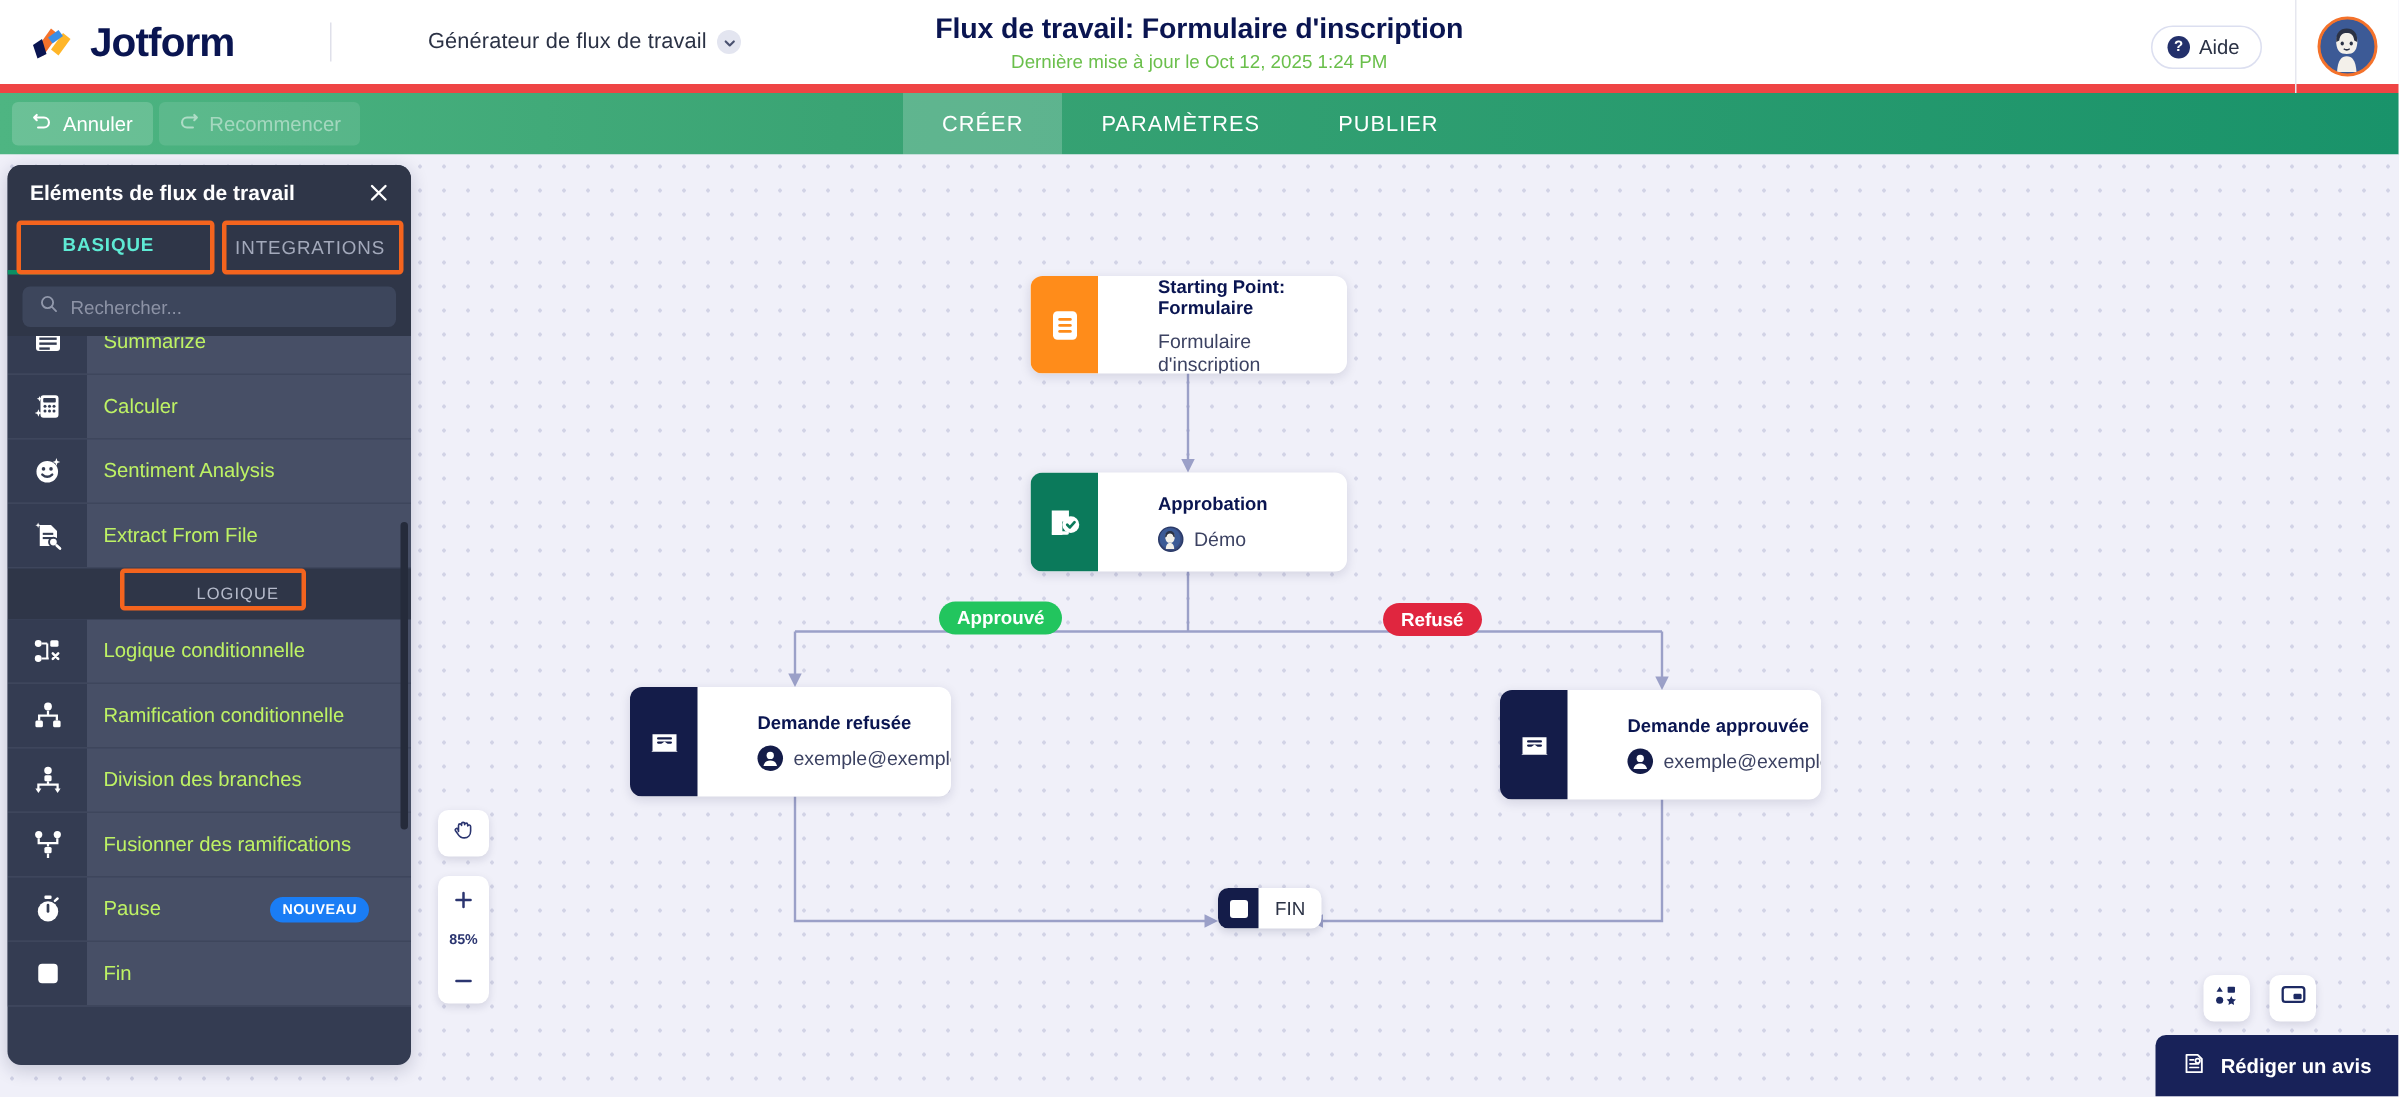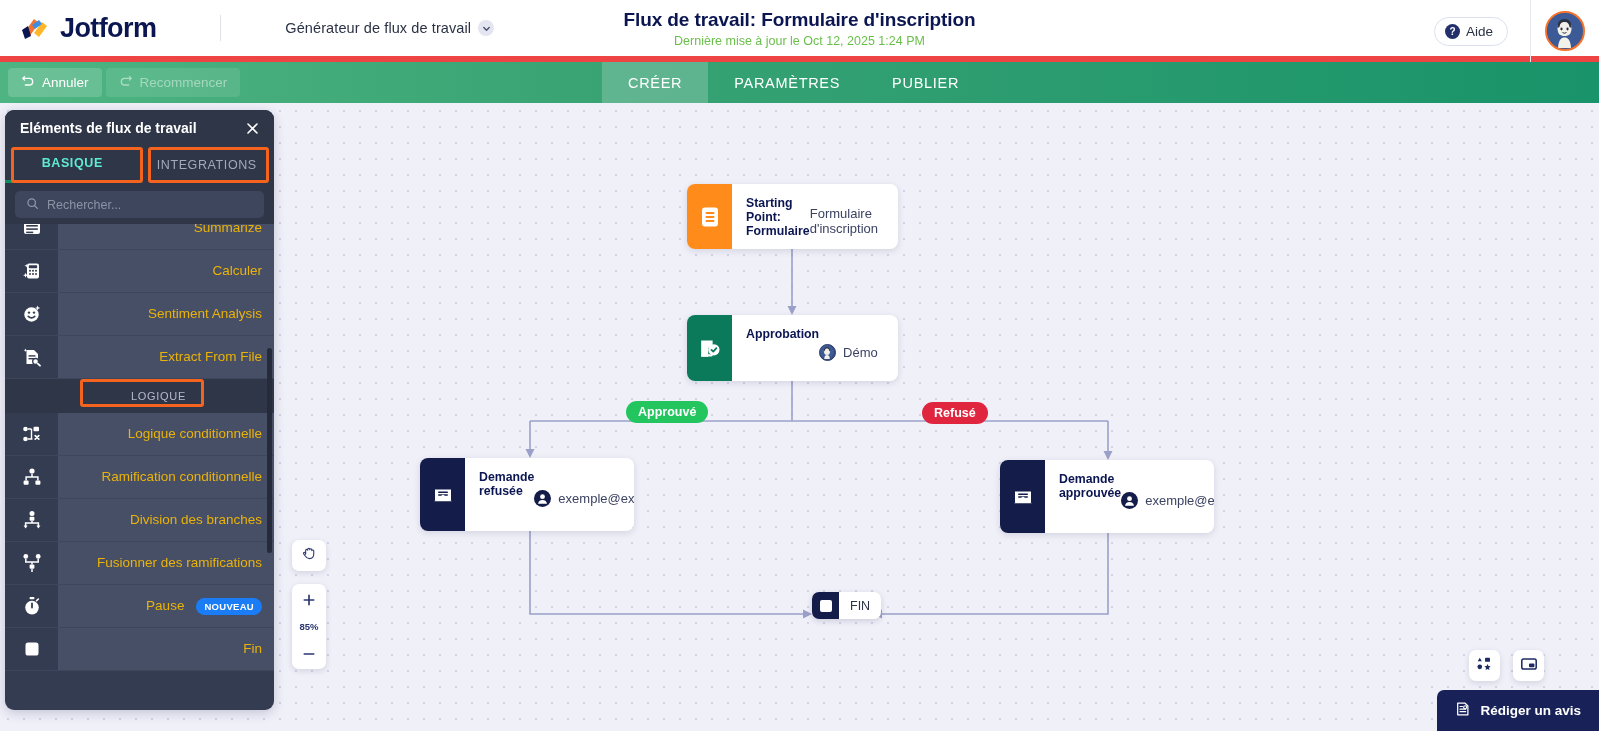--- a/index.html
+++ b/index.html
@@ -111,21 +111,21 @@
   .node {
     position: absolute; display: flex;
     background: #fff; border-radius: 8px;
     box-shadow: 0 2px 7px rgba(20,25,70,0.13);
     overflow: hidden;
   }
   .node-ico {
     width: 45px; display: flex; align-items: center; justify-content: center;
     flex: 0 0 45px;
   }
-  .node-body { padding: 12px 20px 12px 14px; display: flex; flex-direction: row; justify-content: center; }
+  .node-body { padding: 12px 20px 12px 14px; display: flex; flex-direction: column; justify-content: center; margin-left: 26px; }
   .node-title { font-size: 12.3px; font-weight: bold; color: #0a1551; }
   .node-sub { font-size: 13px; color: #3c4262; margin-top: 8px; display: flex; align-items: center; gap: 7px; }
 
   #node-start { left: 687px; top: 81px; width: 211px; height: 65px; }
   #node-start .node-ico { background: #ff8c1a; }
   #node-approval { left: 687px; top: 212px; width: 211px; height: 66px; }
   #node-approval .node-ico { background: #0b7a5b; }
   #node-refused { left: 420px; top: 355px; width: 214px; height: 73px; }
   #node-refused .node-ico { background: #141c49; }
   #node-approved { left: 1000px; top: 357px; width: 214px; height: 73px; }
@@ -234,27 +234,26 @@
   .pitem {
     display: flex; align-items: center; min-height: 43px;
     border-bottom: 1px solid #3e465c; background: #474f66; position: relative;
   }
   .pitem .pico {
     width: 53px; flex: 0 0 53px; align-self: stretch;
     display: flex; align-items: center; justify-content: center;
     background: #343c52; color: #fff;
   }
   .pitem .plabel {
-    font-size: 13.5px; color: #eab308; padding: 9px 12px 9px 11px; line-height: 1.25;
+    font-size: 13.5px; color: #bef264; padding: 9px 12px 9px 11px; line-height: 1.25;
     flex: 1;
-    text-align: right;
   }
   .badge-new {
     background: #1a7df5; color: #fff; font-size: 9.5px; font-weight: bold;
-    padding: 3px 8px; border-radius: 9px; margin-right: 12px; letter-spacing: 0.3px;
+    padding: 3px 8px; border-radius: 9px; margin-right: 28px; letter-spacing: 0.3px;
   }
   .psection {
     height: 34px; background: #2f3648; display: flex; align-items: center;
     justify-content: center; position: relative;
   }
   .psection .ptxt { font-size: 11px; color: #b6bbcb; letter-spacing: 0.7px; padding-left: 38px; }
   .pscroll {
     position: absolute; right: 2px; top: 124px; width: 5px; height: 205px;
     background: #252b3b; border-radius: 3px;
   }

